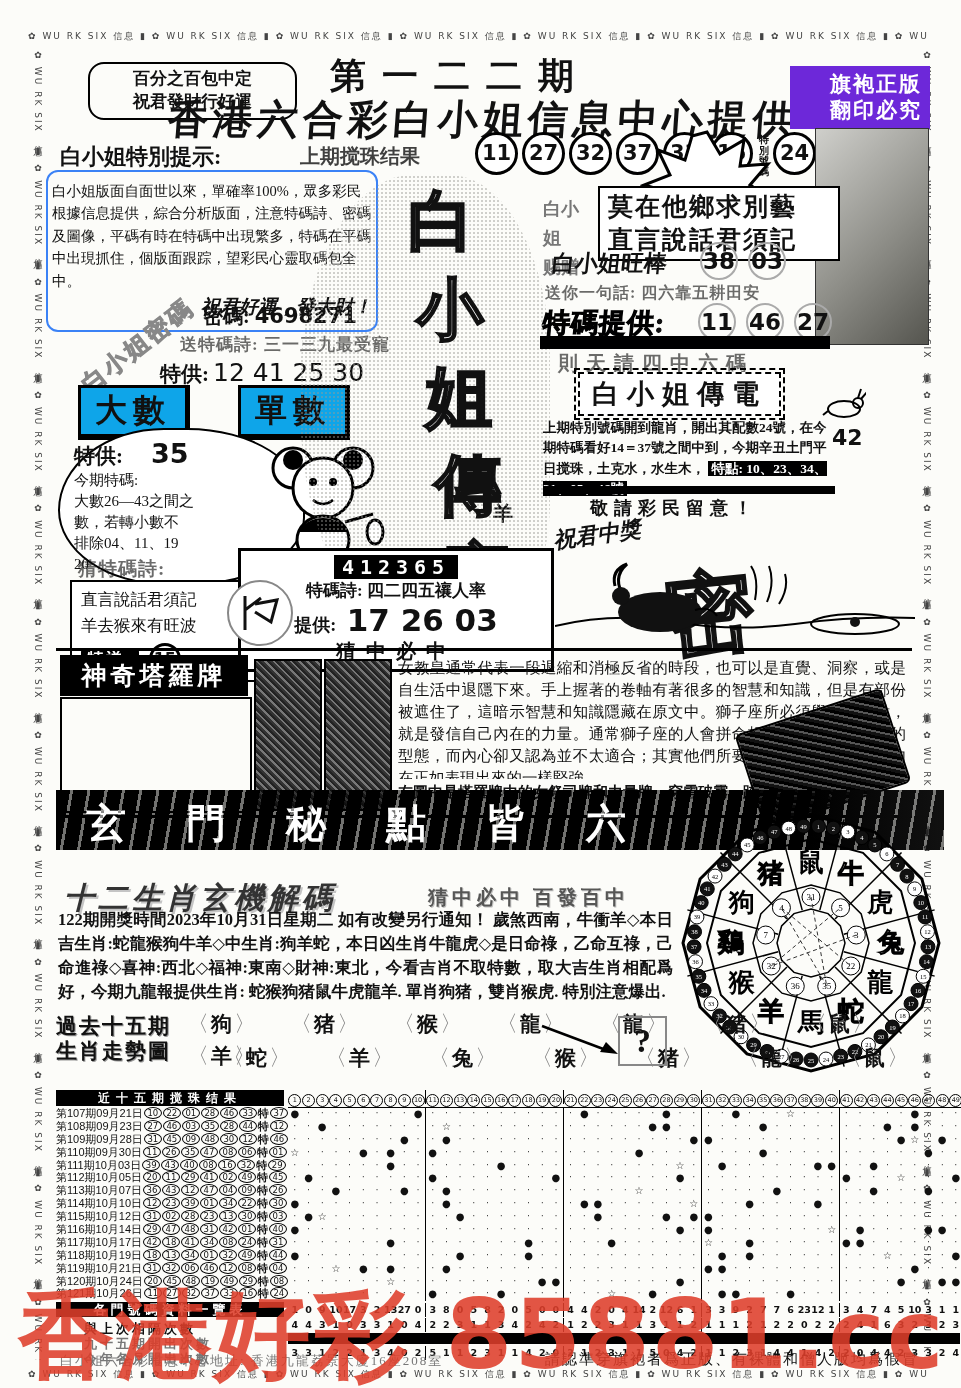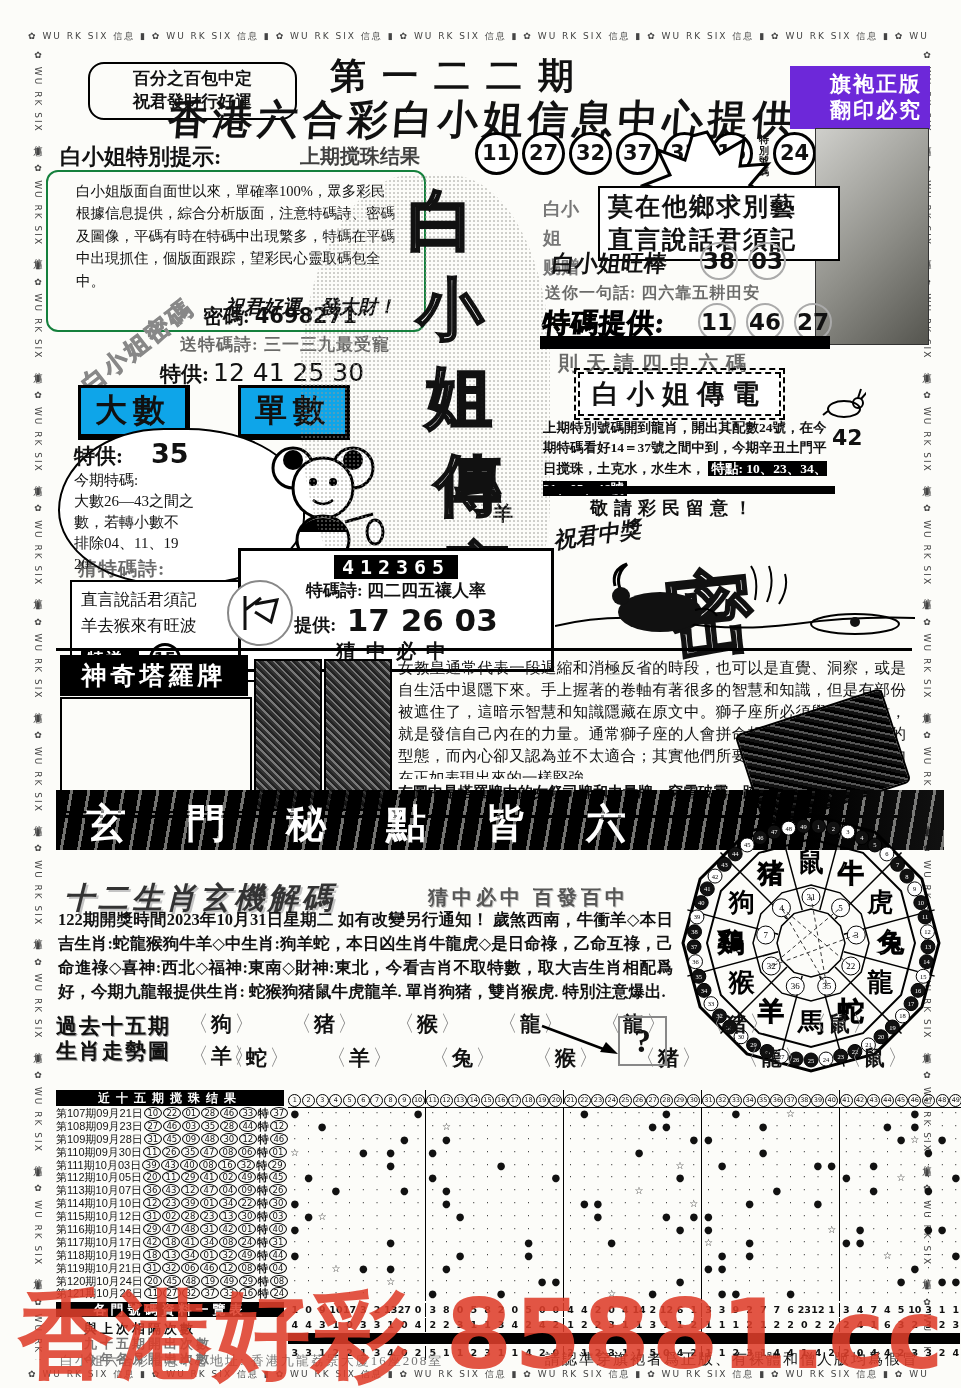--- a/index.html
+++ b/index.html
@@ -17,21 +17,21 @@
   .issue-title{font-size:36px;font-weight:bold;letter-spacing:16px;}
   .org-title{font-size:40px;font-weight:bold;letter-spacing:5px;transform:skewX(-4deg);}
   .badge{background:#6d28d9;color:#fff;font-size:21px;font-weight:bold;text-align:right;line-height:1.25;padding:5px 8px;letter-spacing:2px;}
   .hint{font-size:22px;font-weight:bold;}
   .lastlab{font-size:20px;font-weight:bold;opacity:.8;}
   .ball{display:inline-block;width:37px;height:37px;border:3px solid #000;border-radius:50%;
         font-family:"DejaVu Sans",sans-serif;font-size:21px;font-weight:bold;line-height:37px;text-align:center;margin-right:4px;background:#fff;}
   .speclab{display:inline-block;vertical-align:middle;font-size:10px;width:12px;line-height:1.05;font-weight:bold;margin:0 2px;}
   .photo{background:linear-gradient(135deg,#cfcfcb,#8e8e88 55%,#55554f);border:1px solid #333;}
   
-  .intro-box{border:2px solid #15803d;border-radius:12px;padding:8px 28px;font-size:14.5px;line-height:1.55;}
+  .intro-box{border:2px solid #3b82f6;border-radius:12px;padding:8px 4px;font-size:14.5px;line-height:1.55;}
   .blessing{font-size:19px;font-weight:bold;font-style:italic;text-align:right;}
   .stamp{transform:rotate(-38deg);font-size:24px;font-weight:bold;color:#999;letter-spacing:3px;-webkit-text-stroke:1px #888;}
   
   .numbox{border:3px solid #000;border-right-width:5px;border-bottom-width:6px;font-size:32px;font-weight:bold;
           padding:1px 14px;letter-spacing:6px;background:#0ea5e9;}
   .bubble{border:2px solid #000;border-radius:45% 50% 48% 46%/55% 50% 45% 50%;padding:8px 14px;background:#fff;}
   .bubble .tg{font-size:21px;font-weight:bold;}
   .bubble .tgnum{font-size:27px;font-family:"DejaVu Sans",sans-serif;font-weight:bold;margin-left:24px;}
   .bubble .ln{font-size:15px;line-height:1.4;}
   

